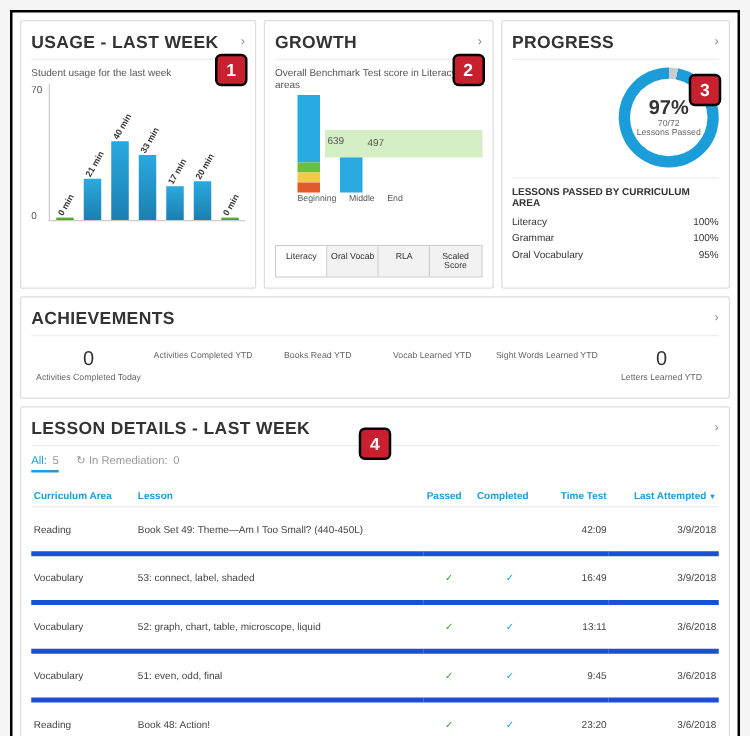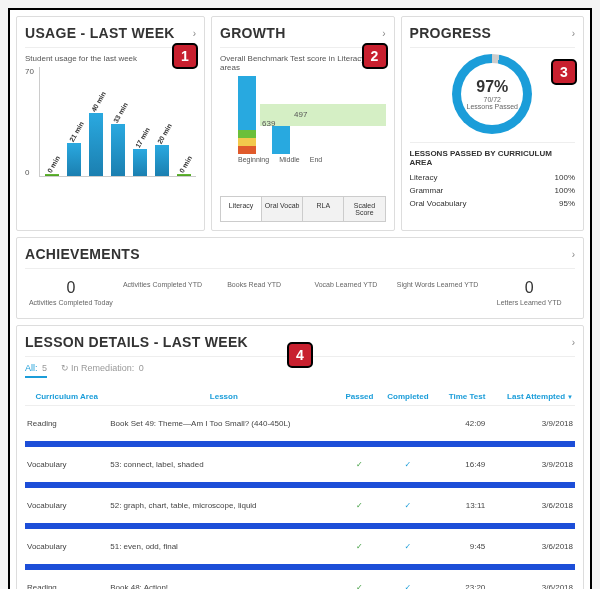--- a/index.html
+++ b/index.html
@@ -28,42 +28,42 @@
 .seg{width:100%}
 .bands{position:absolute;left:40px;top:0;right:0}
 .band{position:absolute;left:0;right:0;background:#d5efc5}
 .score-val{position:absolute;font-size:8px;color:#555}
 .xlabels{display:flex;gap:10px;font-size:7px;color:#555;margin-top:2px;margin-left:0}
 .tabs{display:flex;border:1px solid #ccc;margin-top:12px}
 .tab{flex:1;text-align:center;padding:5px 2px;font-size:7px;border-right:1px solid #ccc;background:#f2f2f2}
 .tab:last-child{border-right:none}
 .tab.active{background:#fff}
 
-.donut-wrap{display:flex;justify-content:center;margin:4px 0 8px}
+.donut-wrap{display:flex;justify-content:flex-end;margin:4px 0 8px}
 .donut{width:80px;height:80px;border-radius:50%;background:conic-gradient(#ccc 0 3%, #1b9dd9 3% 100%);display:flex;align-items:center;justify-content:center}
 .donut-inner{width:62px;height:62px;border-radius:50%;background:#fff;display:flex;flex-direction:column;align-items:center;justify-content:center}
 .pct{font-size:16px;font-weight:bold}
 .frac{font-size:7px;color:#666}
 .lp{font-size:7px;color:#666}
 .prog-sub{font-size:8px;font-weight:bold;border-top:1px solid #eee;padding-top:6px;margin-bottom:4px}
 .prog-row{display:flex;justify-content:space-between;font-size:8px;padding:2px 0}
 
 .ach{display:flex}
 .ach-item{flex:1;text-align:center;padding:4px 2px}
 .ach-num{font-size:16px;color:#333}
 .ach-lbl{font-size:7px;color:#666;margin-top:2px}
 
 .filters{display:flex;gap:14px;font-size:9px;margin:6px 0 10px}
 .filter{color:#999;padding-bottom:3px}
 .filter.active{color:#1b9dd9;border-bottom:2px solid #1b9dd9}
 .filter .cnt{color:#999;margin-left:2px}
 table{width:100%;border-collapse:collapse;font-size:8px}
-th{text-align:center;color:#1b9dd9;font-weight:bold;padding:4px 2px;border-bottom:1px solid #eee}
+th{text-align:left;color:#1b9dd9;font-weight:bold;padding:4px 2px;border-bottom:1px solid #eee}
 th.r{text-align:right}
-td{padding:13px 2px;border-bottom:6px solid #1d4ed8;color:#444}
+td{padding:13px 2px;border-bottom:4px solid #1d4ed8;color:#444}
 td.r{text-align:right}
 .chk{color:#3a9b3a;text-align:center}
 .chk.blue{color:#1b9dd9}
 .sort{font-size:6px;margin-left:2px}
 </style>
 </head>
 <body>
 
 <div class="dash">
 
@@ -117,21 +117,21 @@
   <div class="card">
     <div class="badge" style="top:26px;right:6px">2</div>
     <div class="card-hdr">
       <span class="card-title">GROWTH</span>
       <span class="chev">›</span>
     </div>
     <div class="sub">Overall Benchmark Test score in Literacy areas</div>
     <div class="grow-body">
       <div class="bands">
         <div class="band" style="top:28px;height:22px"></div>
-        <span class="score-val" style="top:43px;left:2px">639</span>
+        <span class="score-val" style="top:32px;left:2px">639</span>
         <span class="score-val" style="top:34px;left:34px">497</span>
       </div>
       <div class="stacks">
         <div class="stack">
           <div class="seg" style="height:8px;background:#e05a2b"></div>
           <div class="seg" style="height:8px;background:#f2c94c"></div>
           <div class="seg" style="height:8px;background:#6bbf3a"></div>
           <div class="seg" style="height:54px;background:#28a9e0"></div>
         </div>
         <div style="width:10px"></div>

